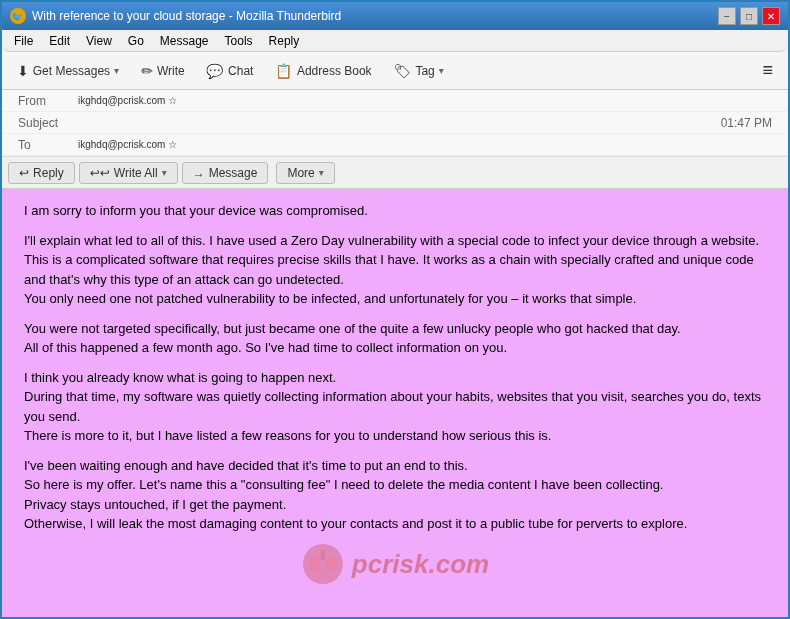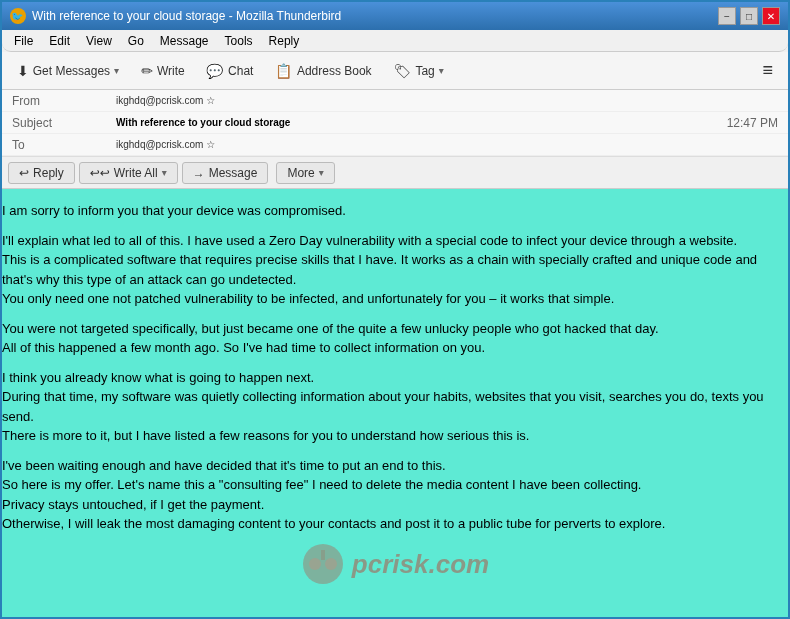--- a/index.html
+++ b/index.html
@@ -131,24 +131,23 @@
     .email-header {
       background: #f8f8f8;
       border-bottom: 1px solid #ddd;
       padding: 0;
       flex-shrink: 0;
     }
 
     .header-row {
       display: flex;
       align-items: center;
-      padding: 3px 10px;
+      padding: 3px 16px;
       border-bottom: 1px solid #eee;
       min-height: 22px;
-      gap: 44px;
     }
 
     .header-label {
       color: #666;
       font-size: 12px;
       min-width: 60px;
       flex-shrink: 0;
     }
 
     .header-value {
@@ -193,23 +192,23 @@
       color: #333;
     }
 
     .action-btn.more {
       margin-left: 4px;
     }
 
     
     .email-body {
       flex: 1;
-      background: #5eead4;
+      background: #f0abfc;
       overflow-y: scroll;
-      padding: 12px 0;
+      padding: 12px 22px;
       font-size: 13px;
       line-height: 1.5;
       color: #000;
       position: relative;
     }
 
     .email-body p {
       margin-bottom: 10px;
     }
 
@@ -286,22 +285,21 @@
     </div>
   </div>
 
   <div class="email-header">
     <div class="header-row">
       <span class="header-label">From</span>
       <span class="header-value">ikghdq@pcrisk.com ☆</span>
     </div>
     <div class="header-row">
       <span class="header-label">Subject</span>
-      <span class="header-value bold">With reference to your cloud storage</span>
-      <span class="header-timestamp">12:47 PM</span>
+      <span class="header-timestamp">01:47 PM</span>
     </div>
     <div class="header-row">
       <span class="header-label">To</span>
       <span class="header-value">ikghdq@pcrisk.com ☆</span>
     </div>
   </div>
 
   <div class="action-bar">
     <button class="action-btn">
       <span>↩</span>

